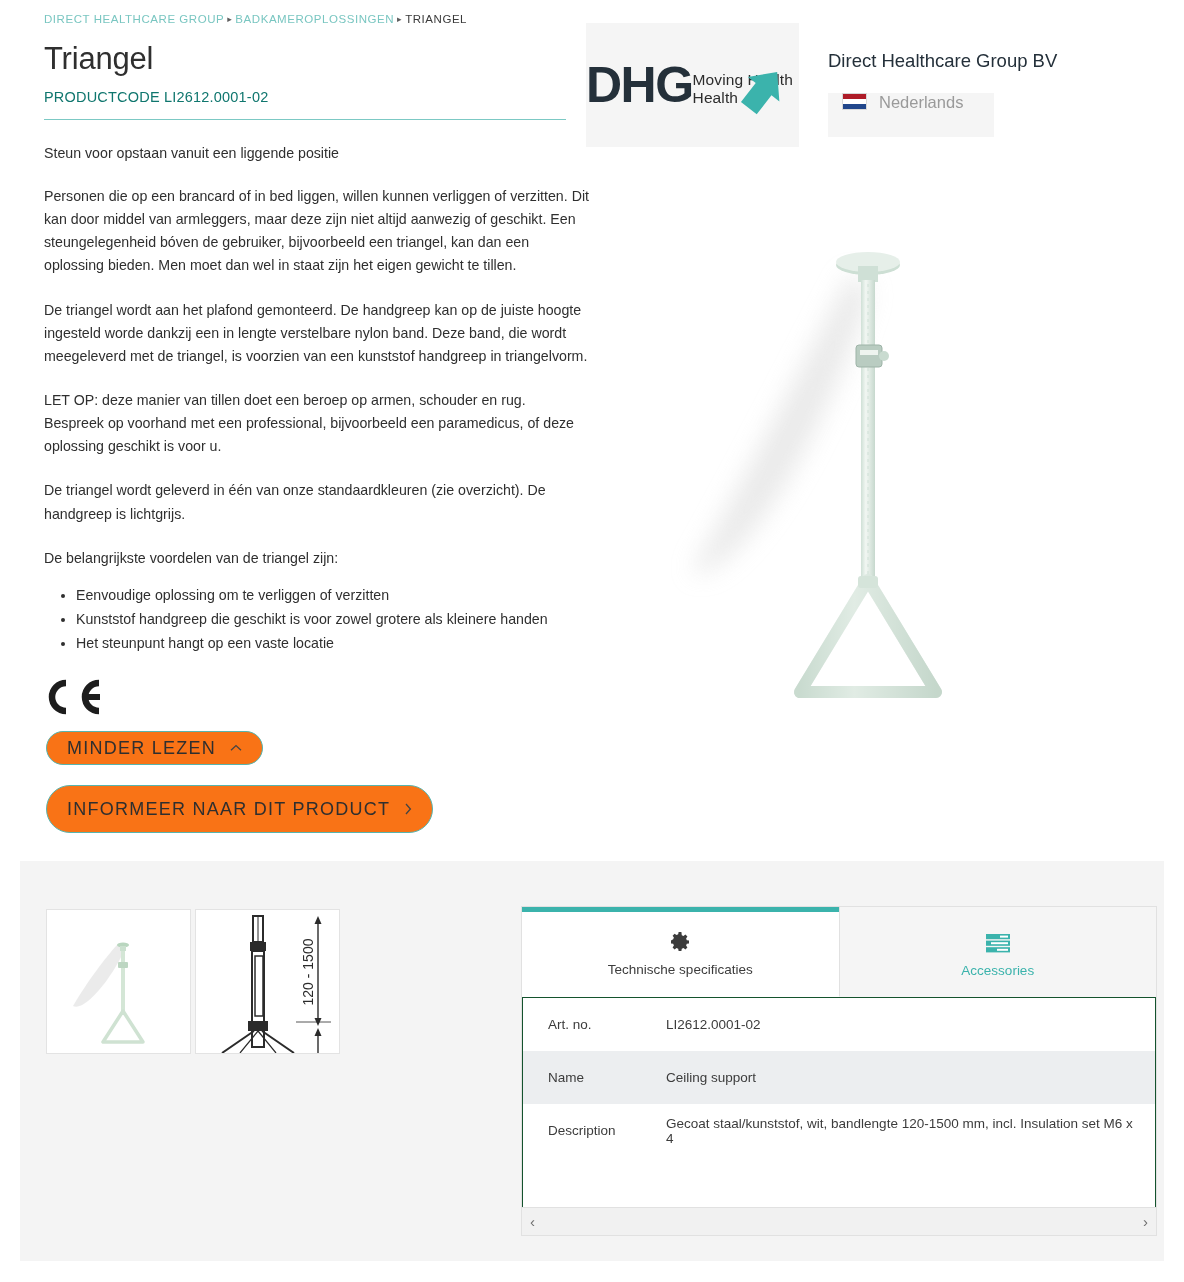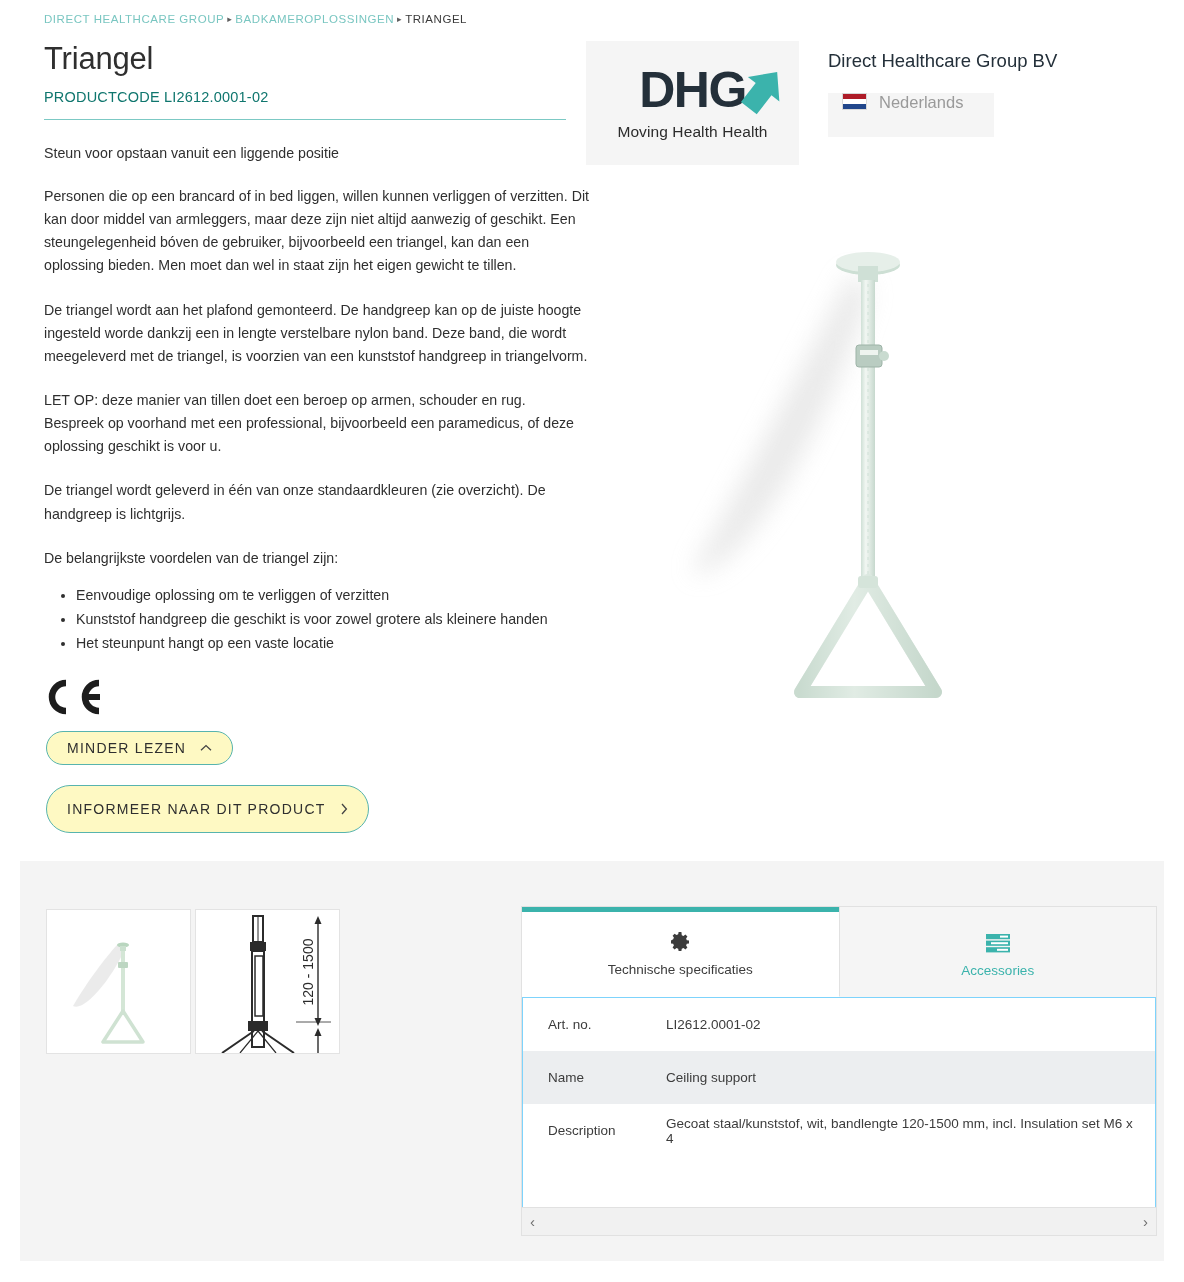--- a/index.html
+++ b/index.html
@@ -51,37 +51,37 @@
     position:absolute;left:44px;top:678px;
     width:60px;height:38px;
   }
 
   
   .pill{
     position:absolute;
     display:inline-flex;align-items:center;
     border:1.6px solid #57b4ae;
     border-radius:24px;
-    background:#fef9c3;
+    background:#f97316;
     height:34px;
     padding:0 20px;
-    font-size:14px;letter-spacing:1.25px;
+    font-size:18px;letter-spacing:1.25px;
     color:#2f2f2f;
     cursor:pointer;
     box-sizing:border-box;
   }
   .pill .chev{margin-left:14px;display:inline-flex;align-items:center;color:#444;}
   #btn-minder{left:46px;top:731px;height:34px;}
   #btn-informeer{left:46px;top:785px;height:48px;}
 
   
   .logo-box{
-    position:absolute;left:586px;top:41px;width:213px;height:124px;
+    position:absolute;left:586px;top:23px;width:213px;height:124px;
     background:#f5f5f5;
-    display:flex;flex-direction:column;align-items:center;justify-content:center;
+    display:flex;flex-direction:row;align-items:center;justify-content:center;
   }
   .logo-word{
     font-size:50px;font-weight:700;color:#24303a;letter-spacing:-1.5px;
     line-height:1;display:flex;align-items:center;
   }
   .logo-tag{
     font-size:15.5px;color:#2c2c2c;margin-top:8px;letter-spacing:.1px;
   }
   .company-name{
     position:absolute;left:828px;top:50px;
@@ -118,21 +118,21 @@
     position:absolute;top:48px;width:145px;height:145px;
     background:#ffffff;border:1px solid #e3e3e3;box-sizing:border-box;
     overflow:hidden;cursor:pointer;
   }
   #thumb-1{left:26px;}
   #thumb-2{left:175px;}
 
   
   .tabs-wrap{
     position:absolute;left:501px;top:45px;width:636px;height:330px;
-    background:#7dd3fc;border:1px solid #e1e1e1;box-sizing:border-box;
+    background:#14532d;border:1px solid #e1e1e1;box-sizing:border-box;
   }
   .tabs{display:flex;height:90px;}
   .tab{
     flex:1;position:relative;
     display:flex;flex-direction:column;align-items:center;justify-content:center;
     background:#f5f5f5;border-right:1px solid #e1e1e1;
     cursor:pointer;box-sizing:border-box;
   }
   .tab:last-child{border-right:none;}
   .tab.active{background:#ffffff;border-bottom:1px solid #ffffff;}

